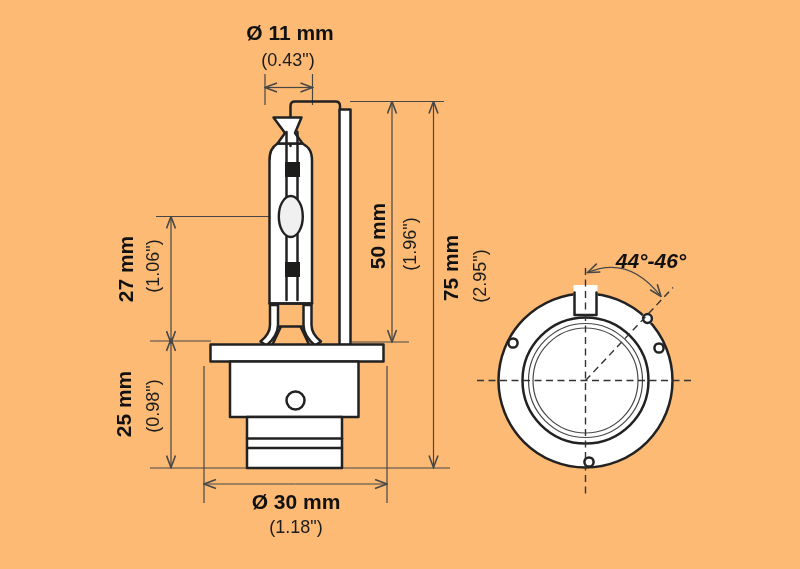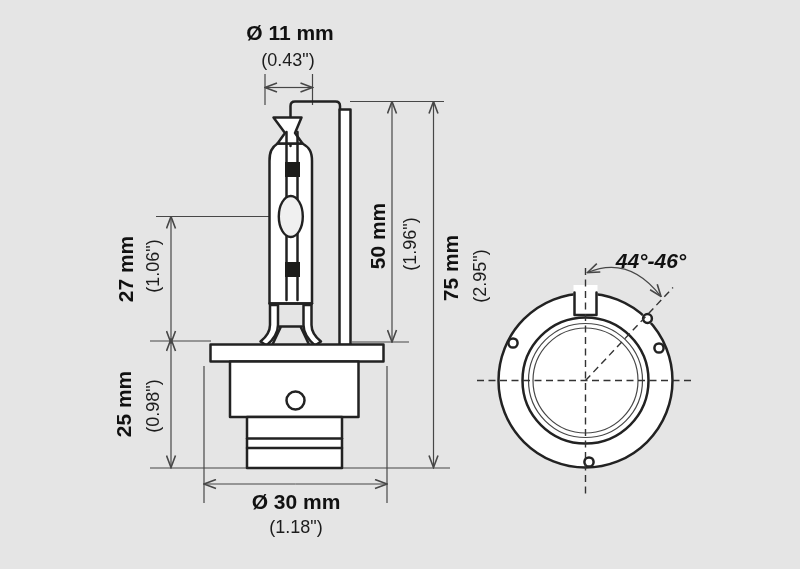--- a/index.html
+++ b/index.html
@@ -1,16 +1,16 @@
 <!DOCTYPE html>
 <html><head>
 <meta charset="utf-8">
 <style>
   html,body{margin:0;padding:0;background:#fff;}
-  .canvas{position:relative;width:800px;height:569px;background:#e5e5e5;overflow:hidden;}
+  .canvas{position:relative;width:800px;height:569px;background:#fdba74;overflow:hidden;}
   svg{display:block;}
   text{text-anchor:middle;}
   .mm{font-family:"Liberation Sans",sans-serif;font-weight:bold;font-size:21px;fill:#111;}
   .in{font-family:"Liberation Sans",sans-serif;font-weight:normal;font-size:18px;fill:#1c1c1c;}
   .angle{font-family:"Liberation Sans",sans-serif;font-style:italic;font-weight:600;font-size:21px;fill:#111;}
   .bold{stroke:#222;fill:none;stroke-width:2.5;stroke-linejoin:round;stroke-linecap:round;}
   .boldw{stroke:#222;fill:#fff;stroke-width:2.5;stroke-linejoin:round;}
   .thin{stroke:#474747;fill:none;stroke-width:1.2;}
   .dash{stroke:#333;fill:none;stroke-width:1.4;stroke-dasharray:7 4.5;}
 </style>

